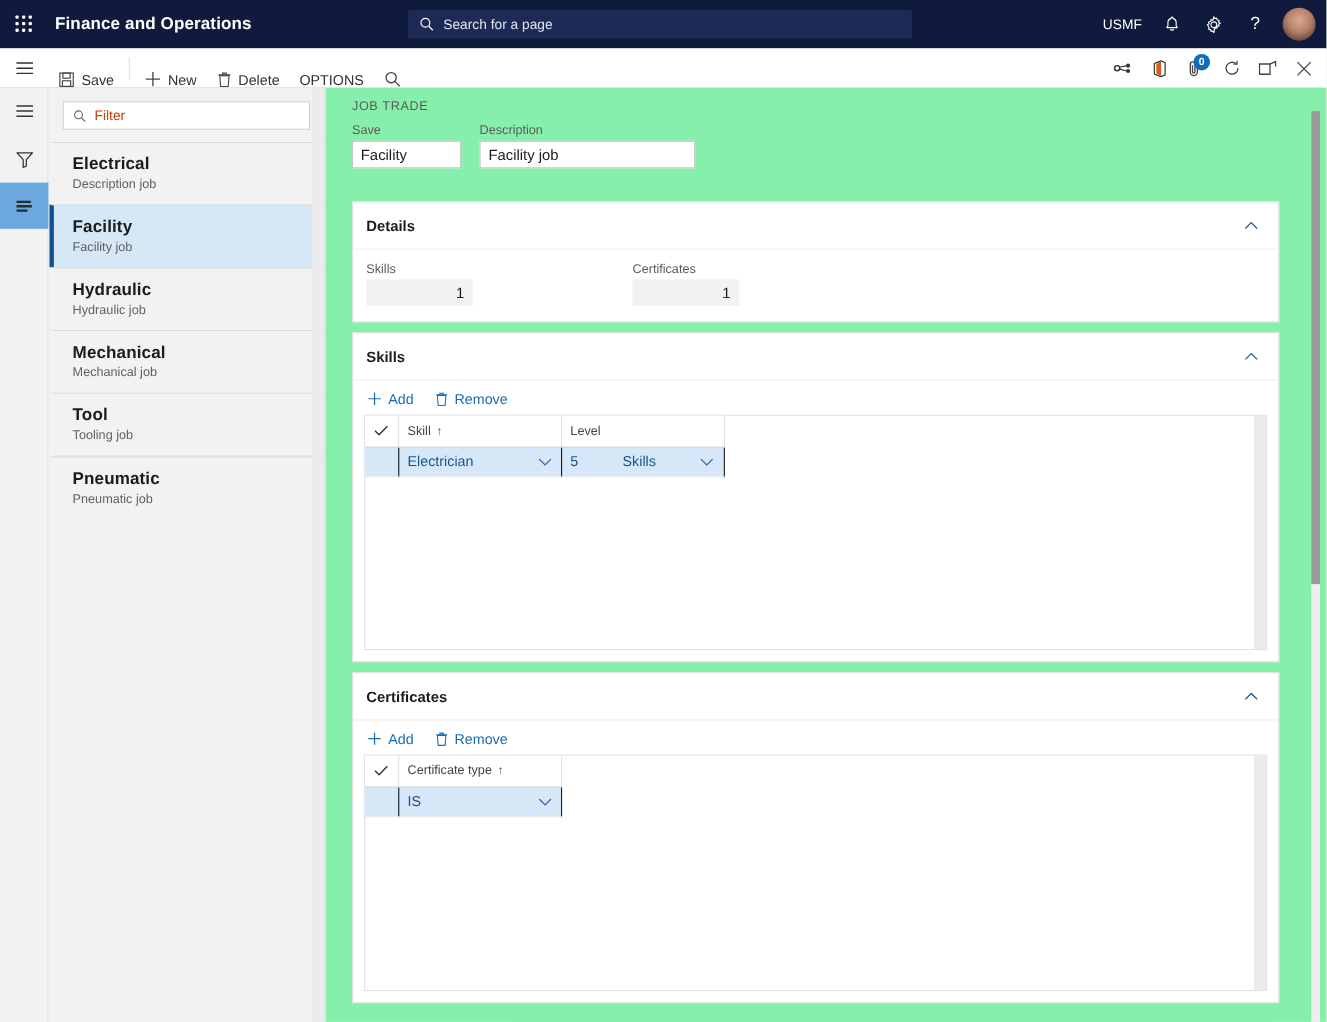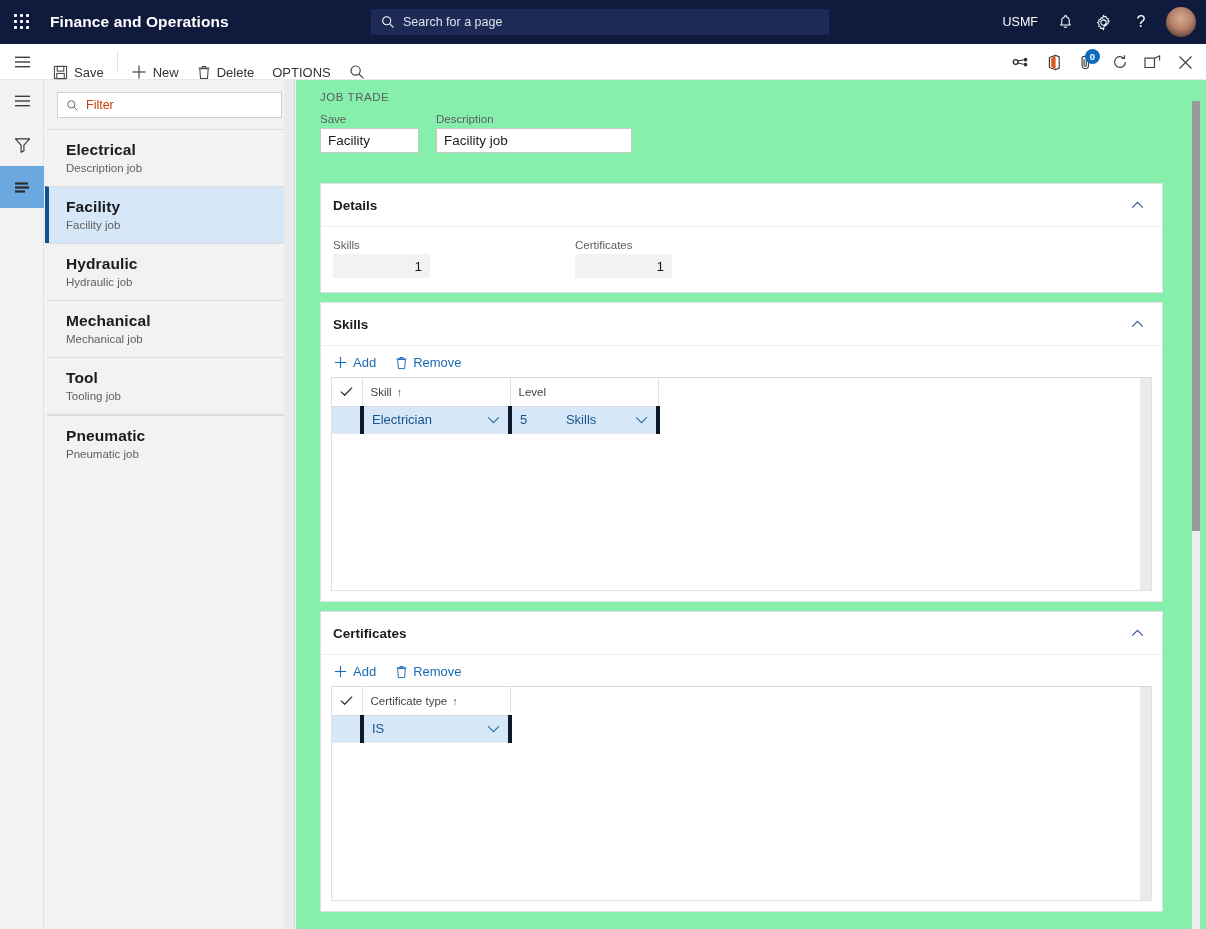--- a/index.html
+++ b/index.html
@@ -124,21 +124,21 @@
   .gt-btn { display: flex; align-items: center; gap: 5px; font-size: 13px; color: #1a6cb5; cursor: pointer; }
 
   .grid-outer { position: relative; border: 1px solid #e2e2e2; border-top: 1px solid #d9d9d9; background: #ffffff; }
   .grid-table { border-collapse: collapse; table-layout: fixed; }
   .grid-table th {
     height: 28px; background: #ffffff; border-right: 1px solid #e0e0e0; border-bottom: 1px solid #d9d9d9;
     font-size: 11.5px; font-weight: normal; color: #444444; text-align: left; padding: 0 8px; white-space: nowrap;
   }
   .grid-table th.sel-col { width: 30px; text-align: center; padding: 0; }
   .grid-table td {
-    height: 27px; border-right: 4px solid #0f172a; border-bottom: 1px solid #eaeaea;
+    height: 27px; border-right: 1px solid #0f172a; border-bottom: 1px solid #eaeaea;
     font-size: 13px; color: #1b1b1b; padding: 0 8px; white-space: nowrap;
   }
   .row-selected td { background: #d6e7f7; color: #15558f; }
   .row-selected td.sel-col { padding: 0; }
   .cell-flex { display: flex; align-items: center; justify-content: space-between; }
   .sort-arrow { margin-left: 5px; color: #555; font-size: 11px; }
   .grid-scroll-v {
     position: absolute; top: 0; right: 0; width: 11px; height: 100%; background: #ebebeb;
   }
   .grid-area { position: relative; background: #ffffff; }

